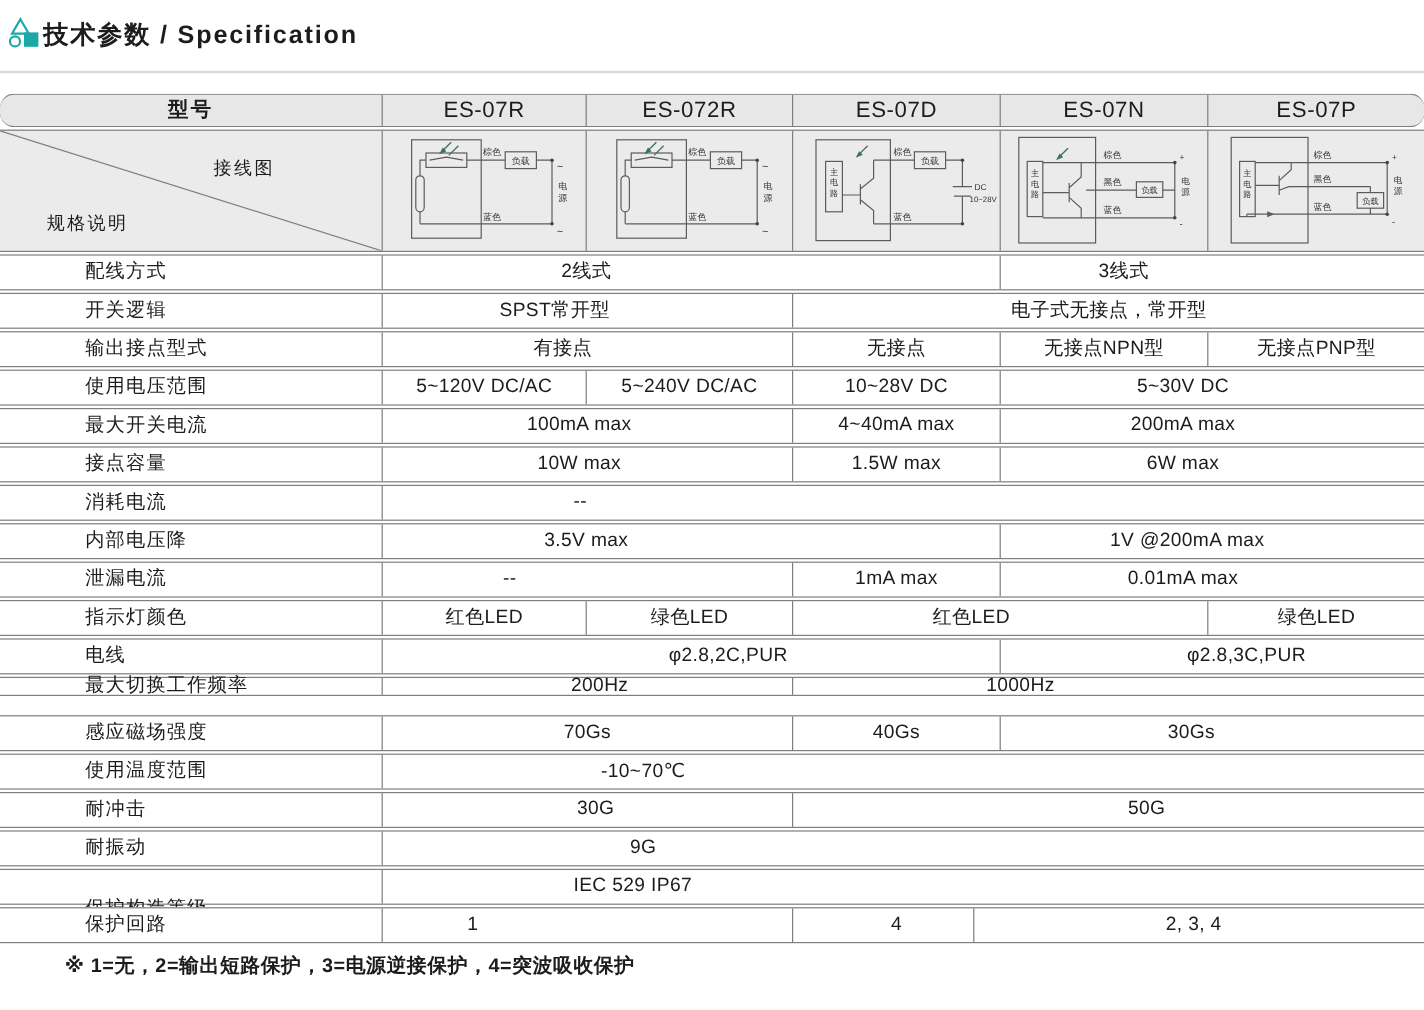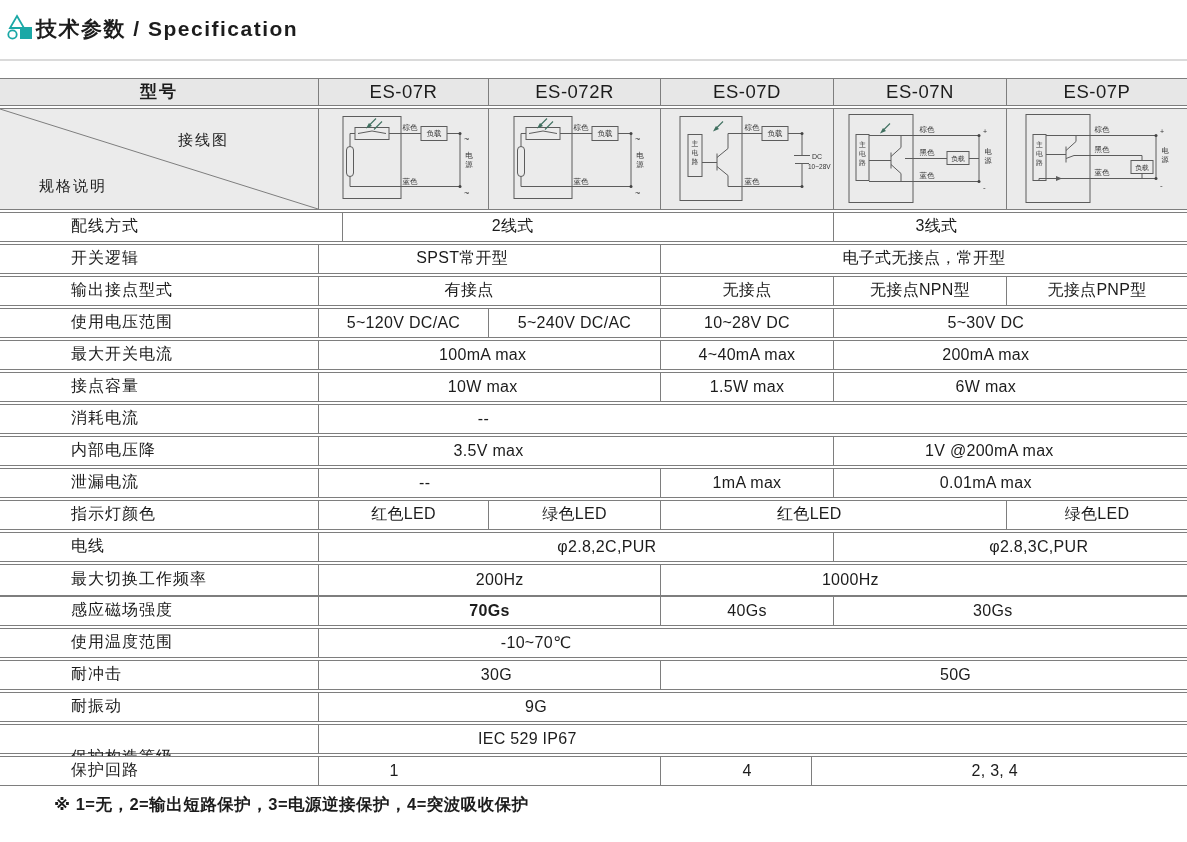--- a/index.html
+++ b/index.html
@@ -39,21 +39,21 @@
     <svg class="t-icon" viewBox="0 0 28 30">
       <polygon points="10,3 17,15 3,15" fill="none" stroke="#1BA8A6" stroke-width="1.8"></polygon>
       <rect x="13" y="14" width="12" height="12" fill="#1BA8A6"></rect>
       <circle cx="5.5" cy="21.5" r="4.2" fill="#ffffff" stroke="#1BA8A6" stroke-width="1.8"></circle>
     </svg>
     <div class="t-text">技术参数 / Specification</div>
     <div class="t-rule"></div>
   </div>
 
   <div class="spec-table" id="spec-table">
-      <div class="trow shade" style="top: 0px; height: 28px;">
+      <div class="trow shade" style="top: 0px; height: 28px; border-radius: 12px;">
         <div class="cell" style="left: 0px; width: 318px;">
           <span class="cval mtitle">型号</span>
         </div>
         <div class="cell bl" style="left: 318px; width: 170px;">
           <span class="cval mh">ES-07R</span>
         </div>
         <div class="cell bl" style="left: 488px; width: 172px;">
           <span class="cval mh">ES-072R</span>
         </div>
         <div class="cell bl" style="left: 660px; width: 173px;">
@@ -236,21 +236,21 @@
               <text x="148" y="79" font-size="8" fill="#333">-</text>
               <text x="153" y="44" text-anchor="middle" font-size="7.2" fill="#333">电</text>
               <text x="153" y="53.4" text-anchor="middle" font-size="7.2" fill="#333">源</text>
             </svg></div>
         </div>
       </div>
       <div class="trow" style="top: 134px; height: 30px;">
         <div class="cell" style="left: 0px; width: 318px;">
           <span class="rlabel">配线方式</span>
         </div>
-        <div class="cell bl" style="left: 318px; width: 515px; margin-left: 24px;">
+        <div class="cell bl" style="left: 318px; width: 515px;">
           <span class="cval" style="left: 33%;">2线式</span>
         </div>
         <div class="cell bl" style="left: 833px; width: 354px; padding-left: 40px;">
           <span class="cval" style="left: 29%;">3线式</span>
         </div>
       </div>
       <div class="trow" style="top: 166px; height: 30px;">
         <div class="cell" style="left: 0px; width: 318px;">
           <span class="rlabel">开关逻辑</span>
         </div>
@@ -377,37 +377,37 @@
         <div class="cell" style="left: 0px; width: 318px;">
           <span class="rlabel">电线</span>
         </div>
         <div class="cell bl" style="left: 318px; width: 515px;">
           <span class="cval" style="left: 56%;">φ2.8,2C,PUR</span>
         </div>
         <div class="cell bl" style="left: 833px; width: 354px;">
           <span class="cval" style="left: 58%;">φ2.8,3C,PUR</span>
         </div>
       </div>
-      <div class="trow" style="top: 486px; height: 32px;">
+      <div class="trow" style="top: 486px; height: 16px;">
         <div class="cell" style="left: 0px; width: 318px;">
           <span class="rlabel">最大切换工作频率</span>
         </div>
         <div class="cell bl" style="left: 318px; width: 342px;">
           <span class="cval" style="left: 53%;">200Hz</span>
         </div>
         <div class="cell bl" style="left: 660px; width: 527px;">
           <span class="cval" style="left: 36%;">1000Hz</span>
         </div>
       </div>
       <div class="trow" style="top: 518px; height: 30px;">
         <div class="cell" style="left: 0px; width: 318px;">
           <span class="rlabel">感应磁场强度</span>
         </div>
         <div class="cell bl" style="left: 318px; width: 342px;">
-          <span class="cval" style="left: 50%; font-weight: bold;">70Gs</span>
+          <span class="cval" style="left: 50%;">70Gs</span>
         </div>
         <div class="cell bl" style="left: 660px; width: 173px;">
           <span class="cval" style="left: 50%;">40Gs</span>
         </div>
         <div class="cell bl" style="left: 833px; width: 354px;">
           <span class="cval" style="left: 45%;">30Gs</span>
         </div>
       </div>
       <div class="trow" style="top: 550px; height: 30px;">
         <div class="cell" style="left: 0px; width: 318px;">

